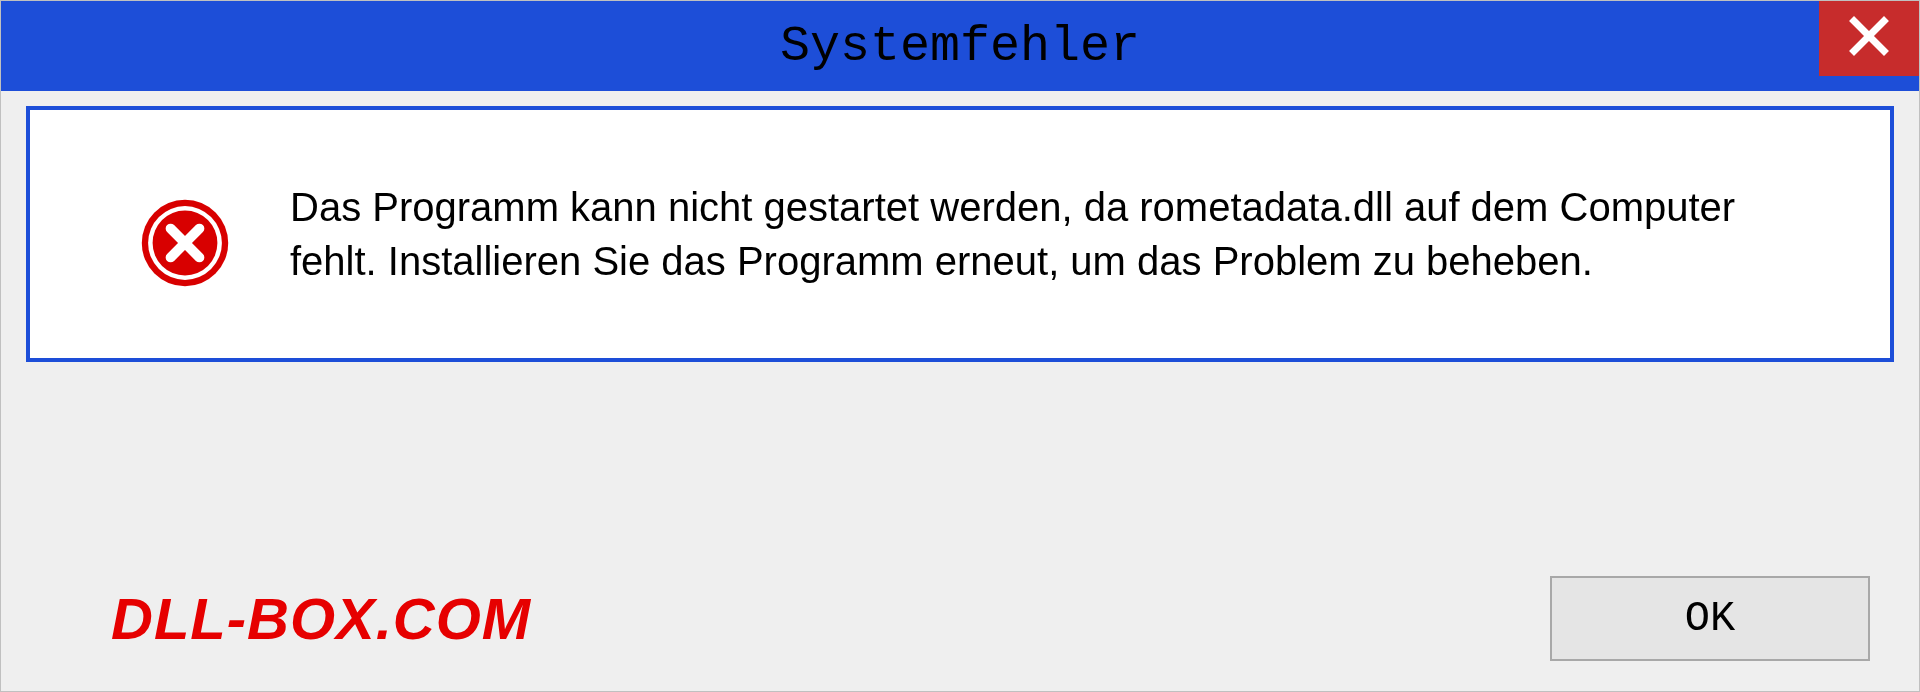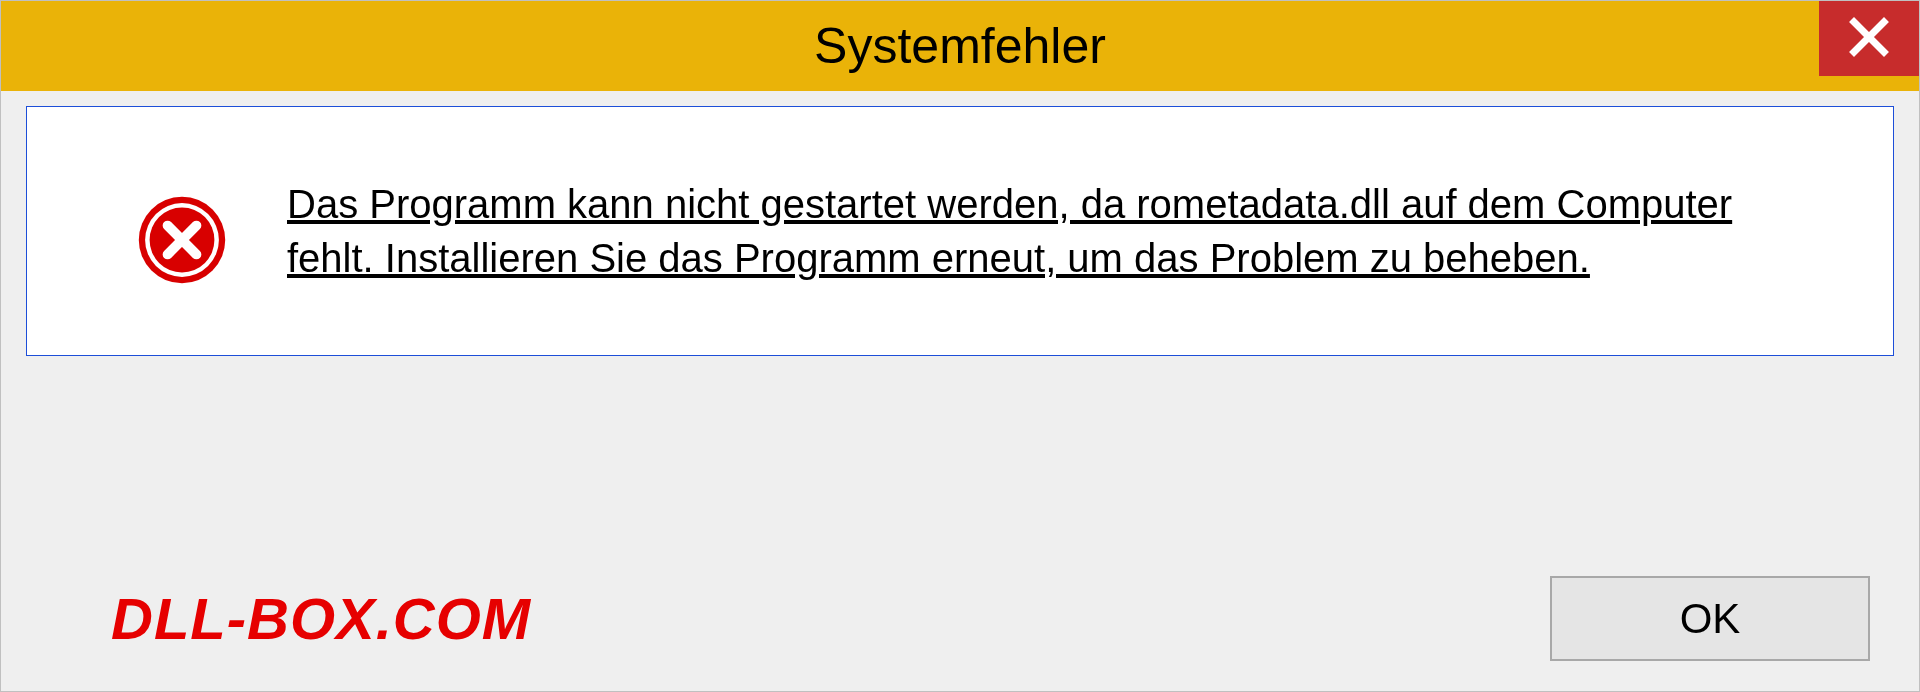--- a/index.html
+++ b/index.html
@@ -23,21 +23,22 @@
       border: 1px solid #c0c0c0;
       position: relative;
     }
 
     .titlebar {
       height: 90px;
       display: flex;
       align-items: center;
       justify-content: center;
       position: relative;
-      background: #eab308;
+      background: #1d4ed8;
+      font-family: Liberation Mono, monospace;
     }
 
     .title {
       font-size: 50px;
       font-weight: 400;
       color: #000;
       text-align: center;
     }
 
     .close-button {
@@ -54,26 +55,25 @@
     }
 
     .close-button svg {
       width: 46px;
       height: 46px;
     }
 
     .content-panel {
       margin: 15px 25px 25px 25px;
       background: #fff;
-      border: 1px solid #1d4ed8;
+      border: 4px solid #1d4ed8;
       padding: 70px 35px 70px 110px;
       display: flex;
       align-items: flex-start;
       gap: 60px;
-      text-decoration: underline;
     }
 
     .error-icon {
       width: 90px;
       height: 90px;
       flex-shrink: 0;
       margin-top: 18px;
     }
 
     .error-icon svg {
@@ -112,21 +112,21 @@
       width: 320px;
       height: 85px;
       background: #e5e5e5;
       border: 2px solid #a8a8a8;
       font-size: 42px;
       color: #000;
       display: flex;
       align-items: center;
       justify-content: center;
       cursor: pointer;
-      font-family: Liberation Sans, sans-serif;
+      font-family: Liberation Mono, monospace;
     }
   </style>
 </head>
 <body>
 
 <div class="dialog">
 
   <div class="titlebar">
     <div class="title">Systemfehler</div>
     <div class="close-button">

